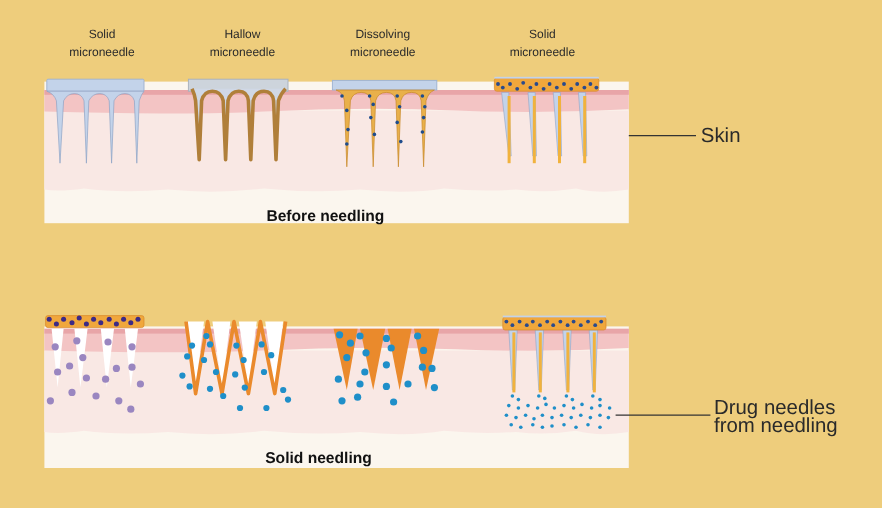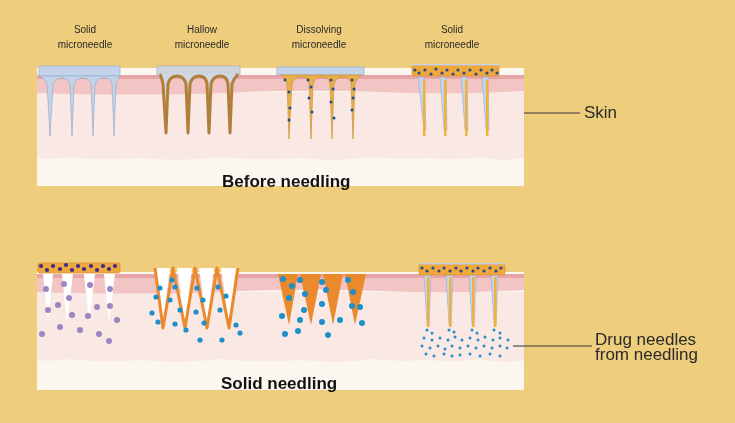--- a/index.html
+++ b/index.html
@@ -1,19 +1,19 @@
 <!DOCTYPE html>
 <html><head>
 <meta charset="utf-8">
 <style>
   html,body{margin:0;padding:0;}
   body{width:735px;height:423px;background:#eecd7c;position:relative;overflow:hidden;font-family:"Liberation Sans","DejaVu Sans",sans-serif;}
   .label{position:absolute;text-align:center;font-size:10px;line-height:15px;color:#2a2a2a;width:120px;}
   .side{position:absolute;font-size:17px;line-height:15px;color:#2a2a2a;}
-  .caption{position:absolute;font-weight:bold;font-size:17px;color:#111;}
+  .caption{position:absolute;font-weight:bold;font-size:13px;color:#111;}
   svg{position:absolute;left:0;top:0;}
 </style>
 </head>
 <body>
 
 <div class="label" style="left:25px;top:22px;">
   <div>Solid</div>
   <div>microneedle</div>
 </div>
 <div class="label" style="left:142px;top:22px;">

